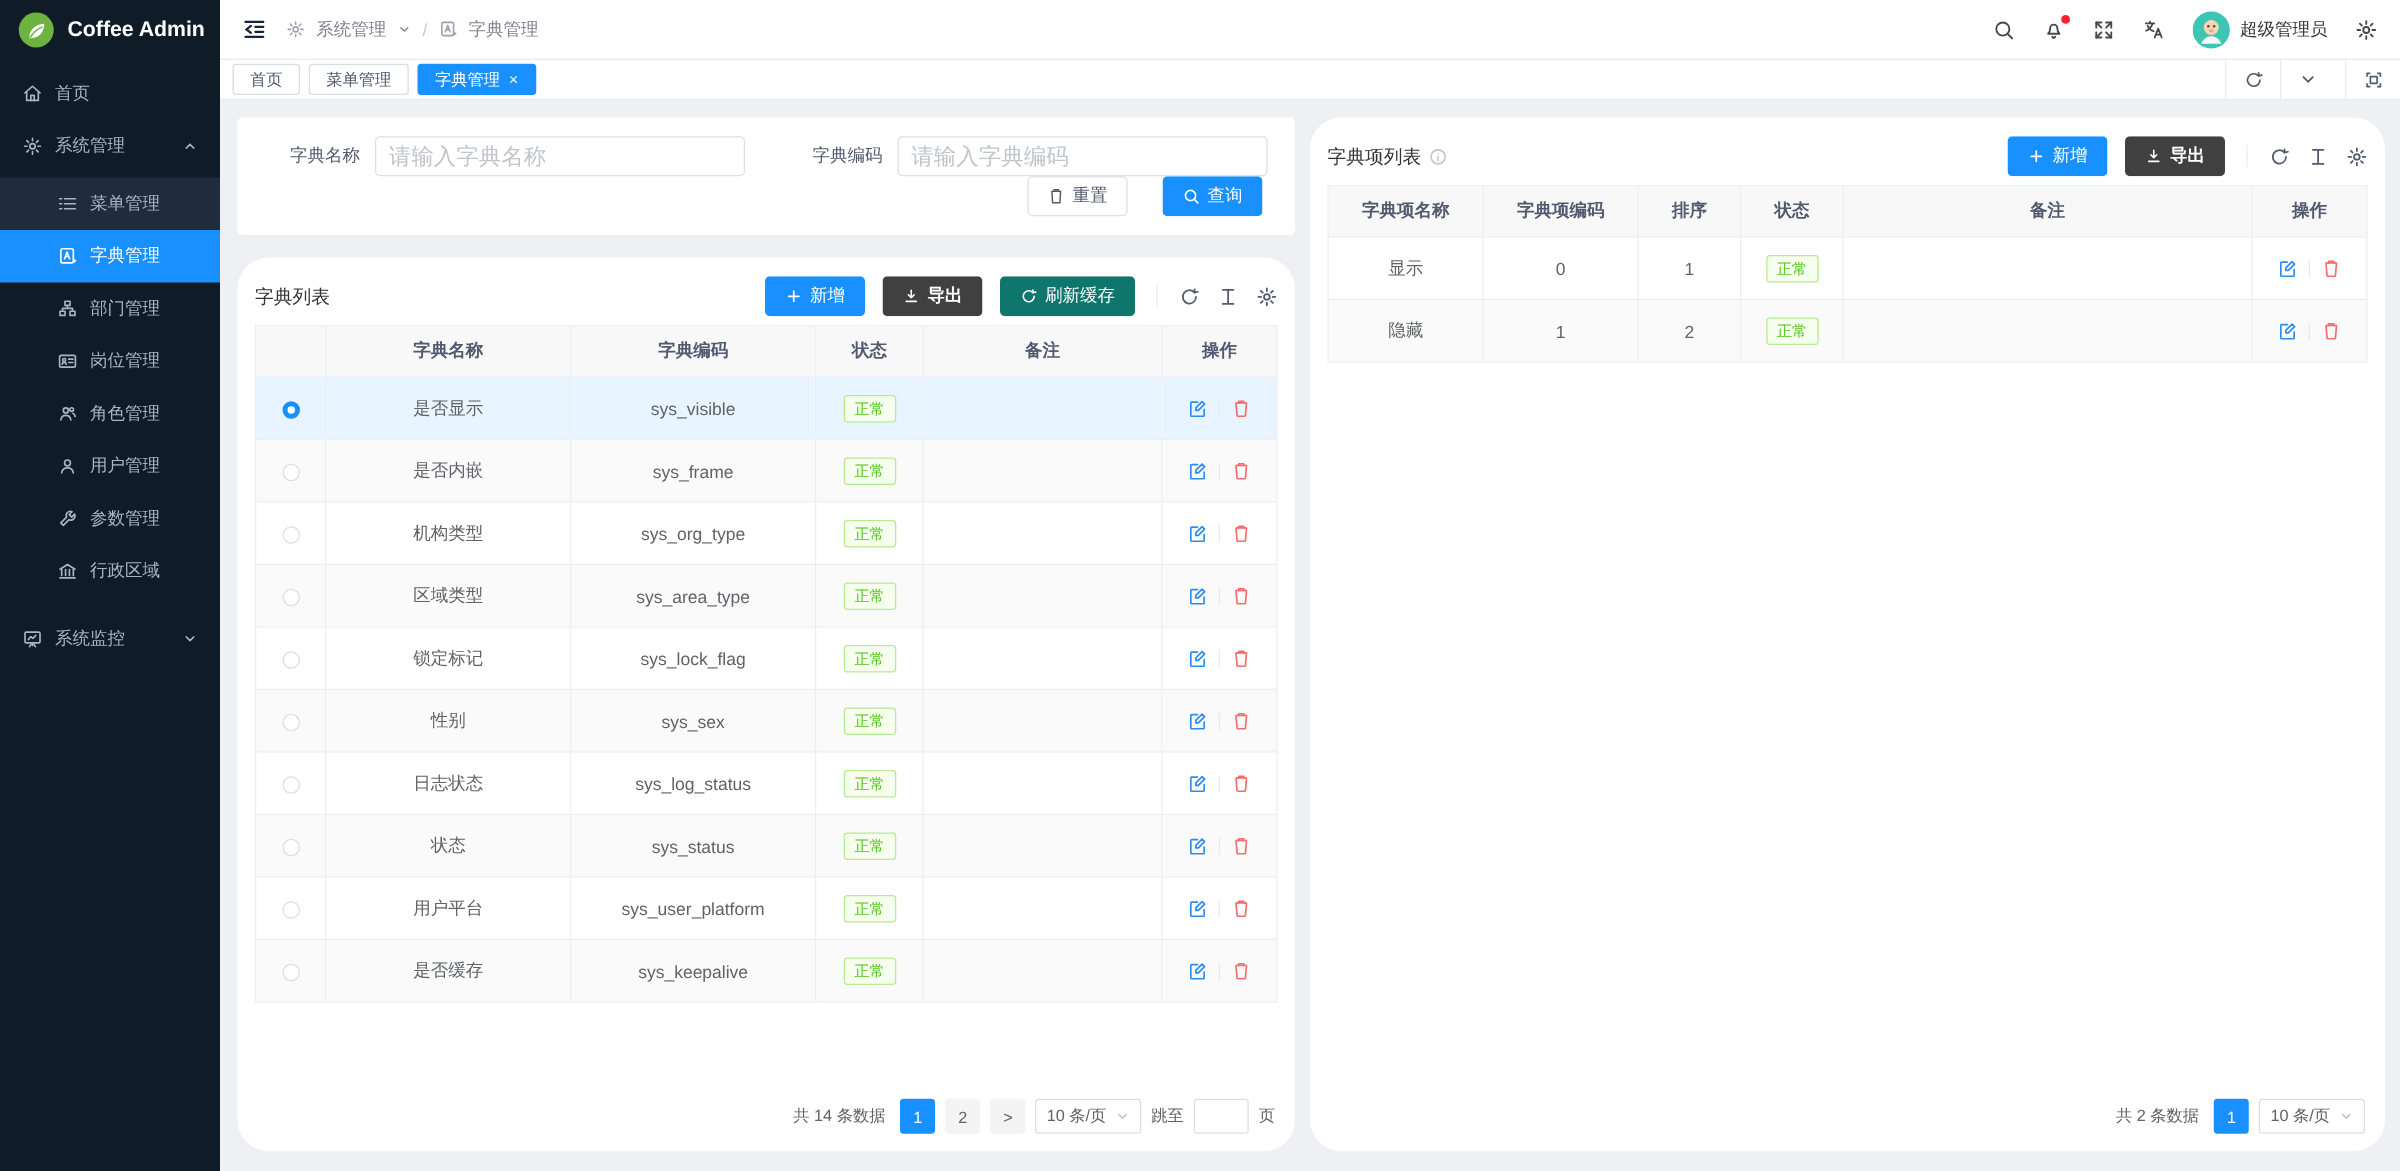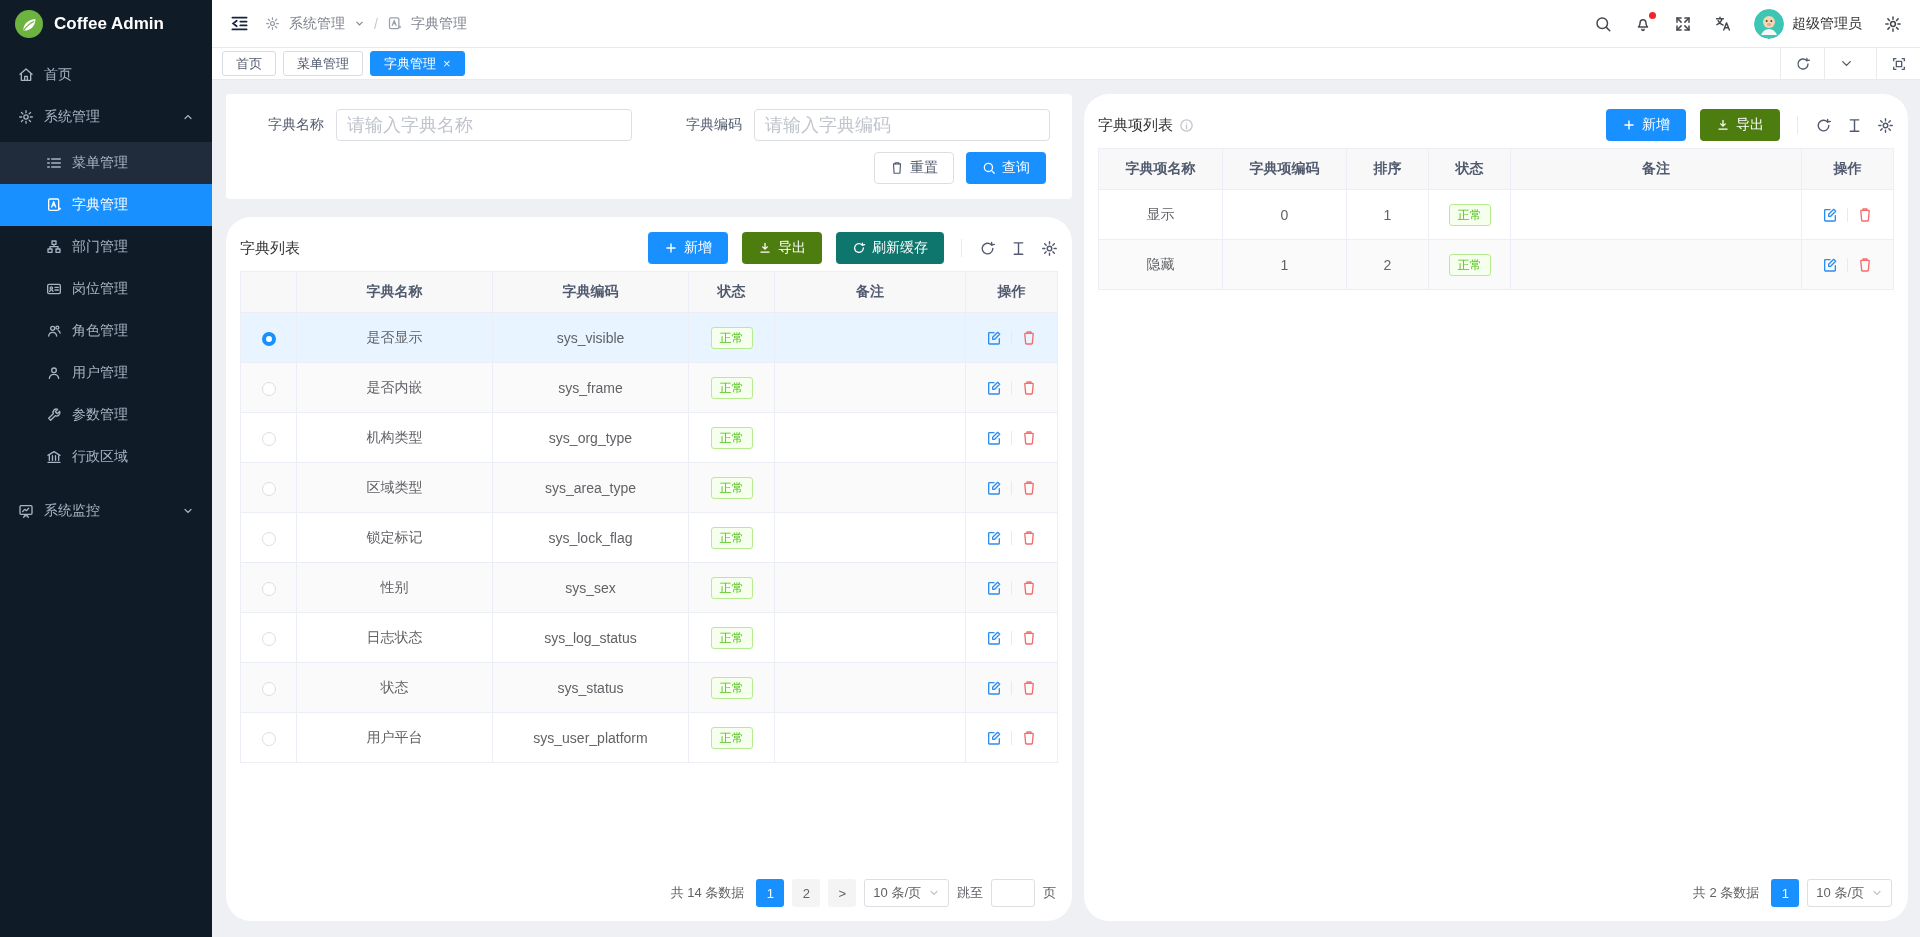--- a/index.html
+++ b/index.html
@@ -4,21 +4,21 @@
 <style>
   * { margin:0; padding:0; box-sizing:border-box; }
   html,body { width:1920px; height:937px; overflow:hidden; }
   body {
     font-family:"Liberation Sans","DejaVu Sans",sans-serif;
     display:flex; background:#eef0f3; color:#515a6e; font-size:14px;
   }
   svg { display:block; }
 
   
-  .sidebar { width:212px; background:#101b28; flex-shrink:0; display:flex; flex-direction:column; color:#a8b4c2; }
+  .sidebar { width:176px; background:#101b28; flex-shrink:0; display:flex; flex-direction:column; color:#a8b4c2; }
   .logo { height:48px; display:flex; align-items:center; gap:10px; padding:0 14px; flex-shrink:0; }
   .logo-badge { width:30px; height:30px; flex-shrink:0; }
   .logo-text { color:#fff; font-weight:bold; font-size:17px; white-space:nowrap; }
   .menu { padding-top:6px; }
   .menu-item { height:42px; display:flex; align-items:center; gap:10px; padding:0 18px; font-size:14px; cursor:pointer; white-space:nowrap; }
   .menu-item .mi-icon { width:16px; height:16px; flex-shrink:0; }
   .menu-item .chev { margin-left:auto; width:12px; height:12px; }
   .menu-item.sub { padding-left:46px; }
   .menu-item.hovered { background:#202c3c; }
   .menu-item.active { background:#1890ff; color:#fff; }
@@ -54,26 +54,26 @@
   .left-col { width:846px; flex-shrink:0; display:flex; flex-direction:column; }
   .right-col { flex:1; min-width:0; display:flex; flex-direction:column; }
 
   .search-card { padding:15px 26px; margin-bottom:18px; flex-shrink:0; }
   .fields { display:flex; }
   .field { display:flex; align-items:center; }
   .field + .field { margin-left:38px; }
   .field-label { width:84px; text-align:right; padding-right:12px; color:#515a6e; white-space:nowrap; }
   .text-input { width:296px; height:32px; border:1px solid #dcdee2; border-radius:4px; padding:0 10px; font-size:18px; color:#515a6e; outline:none; font-family:inherit; }
   .text-input::placeholder { color:#c0c4cc; }
-  .search-btns { display:flex; justify-content:flex-end; gap:12px; margin-top:11px; }
+  .search-btns { display:flex; justify-content:flex-end; gap:28px; margin-top:0; }
 
   .btn { height:32px; border-radius:4px; display:inline-flex; align-items:center; gap:6px; padding:0 15px; font-size:14px; cursor:pointer; border:1px solid transparent; background:#fff; white-space:nowrap; font-family:inherit; }
   .btn-plain { border-color:#dcdee2; color:#515a6e; }
   .btn-primary { background:#1890ff; color:#fff; }
-  .btn-warning { background:#4d7c0f; color:#fff; }
+  .btn-warning { background:#404040; color:#fff;font-weight:bold; }
   .btn-success { background:#0f766e; color:#fff; }
 
   .list-card { flex:1; min-height:0; display:flex; flex-direction:column; padding:8px 14px 8px;border-radius:25px; }
   .card-head { display:flex; align-items:center; height:46px; flex-shrink:0; gap:10px; }
   .card-title { font-size:15px; color:#333; display:flex; align-items:center; gap:6px; }
   .info-icon { color:#c0c4cc; }
   .head-actions { margin-left:auto; display:flex; align-items:center; gap:14px; }
   .tool-divider { width:1px; height:18px; background:#e8eaec; margin:0 3px; }
   .tool-icon { color:#515a6e; cursor:pointer; }
 
@@ -639,20 +639,44 @@
         <span class="op-del">
           <svg width="16" height="16" viewBox="0 0 24 24" fill="none" stroke="currentColor" stroke-width="2" stroke-linecap="round" stroke-linejoin="round">
                         <path d="M9 5V3h6v2"></path>
                         <path d="M6.5 5h11a.8.8 0 0 1 .8.9L17 20.2a1 1 0 0 1-1 .8H8a1 1 0 0 1-1-.8L5.7 5.9a.8.8 0 0 1 .8-.9z"></path>
                       </svg>
         </span>
       </span>
     </td>
   </tr>
 
+  <tr>
+    <td><span class="radio"></span></td>
+    <td>是否缓存</td>
+    <td>sys_keepalive</td>
+    <td><span class="badge-success">正常</span></td>
+    <td></td>
+    <td>
+      <span class="ops">
+        <span class="op-edit">
+          <svg width="16" height="16" viewBox="0 0 24 24" fill="none" stroke="currentColor" stroke-width="2" stroke-linecap="round" stroke-linejoin="round">
+                        <path d="M20 13v7a1 1 0 0 1-1 1H5a1 1 0 0 1-1-1V5a1 1 0 0 1 1-1h7"></path>
+                        <path d="M17.5 3.5l3 3L13 14h-3v-3z"></path>
+                      </svg>
+        </span>
+        <span class="op-sep"></span>
+        <span class="op-del">
+          <svg width="16" height="16" viewBox="0 0 24 24" fill="none" stroke="currentColor" stroke-width="2" stroke-linecap="round" stroke-linejoin="round">
+                        <path d="M9 5V3h6v2"></path>
+                        <path d="M6.5 5h11a.8.8 0 0 1 .8.9L17 20.2a1 1 0 0 1-1 .8H8a1 1 0 0 1-1-.8L5.7 5.9a.8.8 0 0 1 .8-.9z"></path>
+                      </svg>
+        </span>
+      </span>
+    </td>
+  </tr>
 </tbody>
         </table>
 
         <div class="pager">
           <span class="pager-total">共 14 条数据</span>
           <span class="page-btn active">1</span>
           <span class="page-btn">2</span>
           <span class="page-btn">&gt;</span>
           <span class="page-select">
             <span>10 条/页</span>

